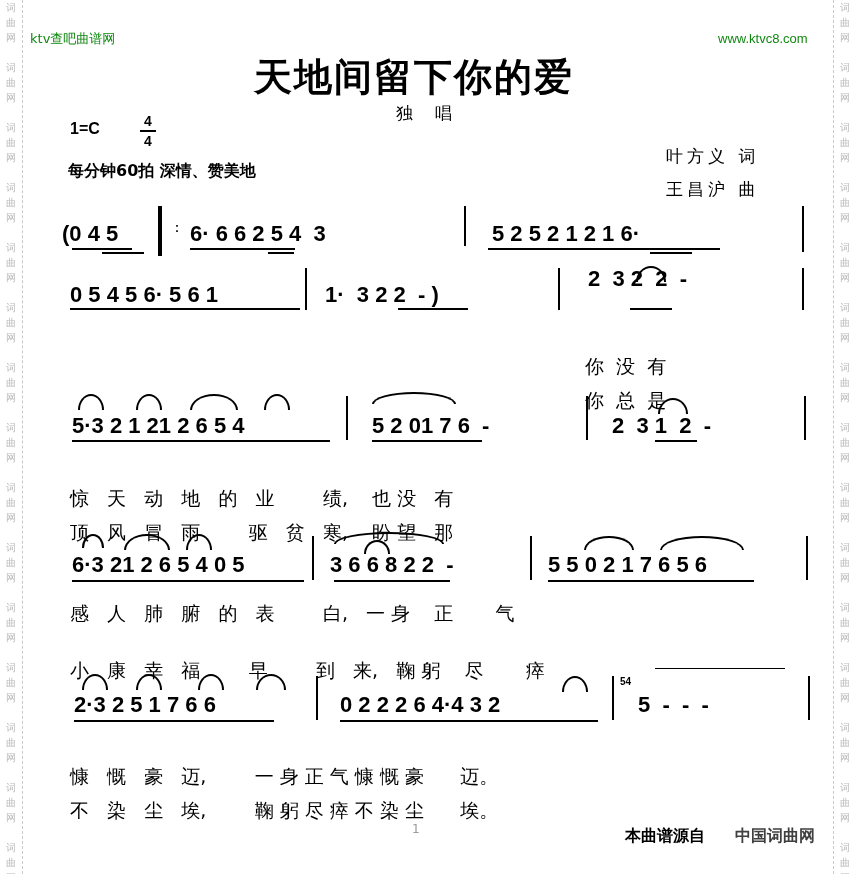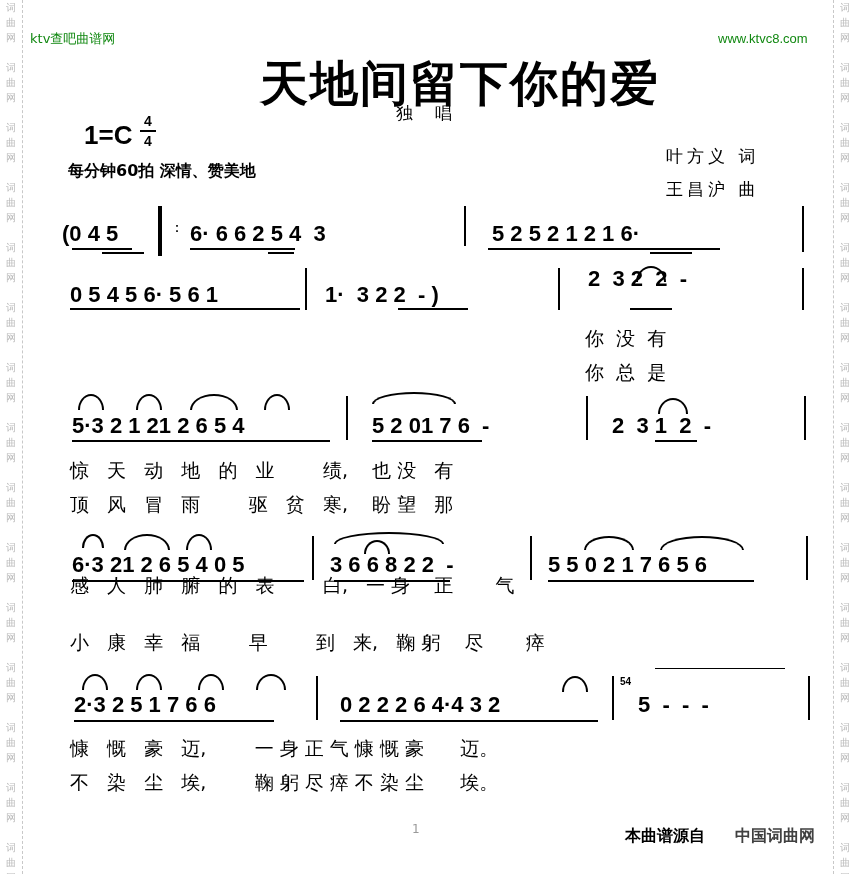--- a/index.html
+++ b/index.html
@@ -7,35 +7,35 @@
          font-family:"DejaVu Sans", sans-serif; color:#000; }
   .wm-col { position:absolute; top:0; width:22px; height:874px; font-size:10px; color:#bbb;
             line-height:15px; text-align:center; }
   .wm-col.left { left:0; border-right:1px dashed #c8c8c8; }
   .wm-col.right { right:0; border-left:1px dashed #c8c8c8; }
   .wm-col span { display:block; }
   .wm-col .gap { height:15px; }
   .site-left { position:absolute; left:30px; top:30px; font-size:13px; color:#118811; }
   .site-right { position:absolute; left:718px; top:31px; font-size:13px; color:#118811;
                 font-family:"Liberation Sans", sans-serif; }
-  .title { position:absolute; left:260px; top:52px; font-size:48px; font-weight:bold;
+  .title { position:absolute; left:254px; top:52px; font-size:38px; font-weight:bold;
            letter-spacing:2px; font-family:Liberation Sans, sans-serif; }
   .subtitle { position:absolute; left:396px; top:102px; font-size:17px; letter-spacing:22px; }
-  .key { position:absolute; left:84px; top:120px; font-size:26px; font-weight:bold;
+  .key { position:absolute; left:70px; top:120px; font-size:16px; font-weight:bold;
          font-family:"Liberation Sans", sans-serif; }
   .timesig { position:absolute; left:140px; top:113px; width:16px; text-align:center;
              font-weight:bold; font-size:14px; line-height:16px; font-family:"Liberation Sans", sans-serif; }
   .timesig .bar { border-top:2px solid #000; margin:1px 0; }
   .tempo { position:absolute; left:68px; top:161px; font-size:16px; font-weight:bold;text-align:right; }
   .credit { position:absolute; left:666px; font-size:17px; letter-spacing:4px; }
   .staff { position:absolute; left:0; width:856px; }
   .notes { position:absolute; font-family:"Liberation Sans", sans-serif; font-weight:bold;
            font-size:22px; white-space:pre; }
   .barline { position:absolute; width:2px; background:#000; }
-  .lyric { position:absolute; font-size:19px; white-space:pre; letter-spacing:0; }
+  .lyric { position:absolute; font-size:19px; white-space:pre; letter-spacing:0;margin-top:28px; }
   .footer-page { position:absolute; left:412px; top:822px; font-size:12px; color:#999; }
   .footer-src { position:absolute; left:625px; top:826px; font-size:16px; font-weight:bold; }
   .footer-brand { position:absolute; left:735px; top:826px; font-size:16px; font-weight:bold; color:#404040; }
   .ul { position:absolute; height:2px; background:#000; }
   .arc { position:absolute; border:2px solid #000; border-bottom:none; border-radius:50% 50% 0 0 / 100% 100% 0 0; }
 </style>
 </head>
 <body>
 
 <div class="wm-col left" id="wmL">

